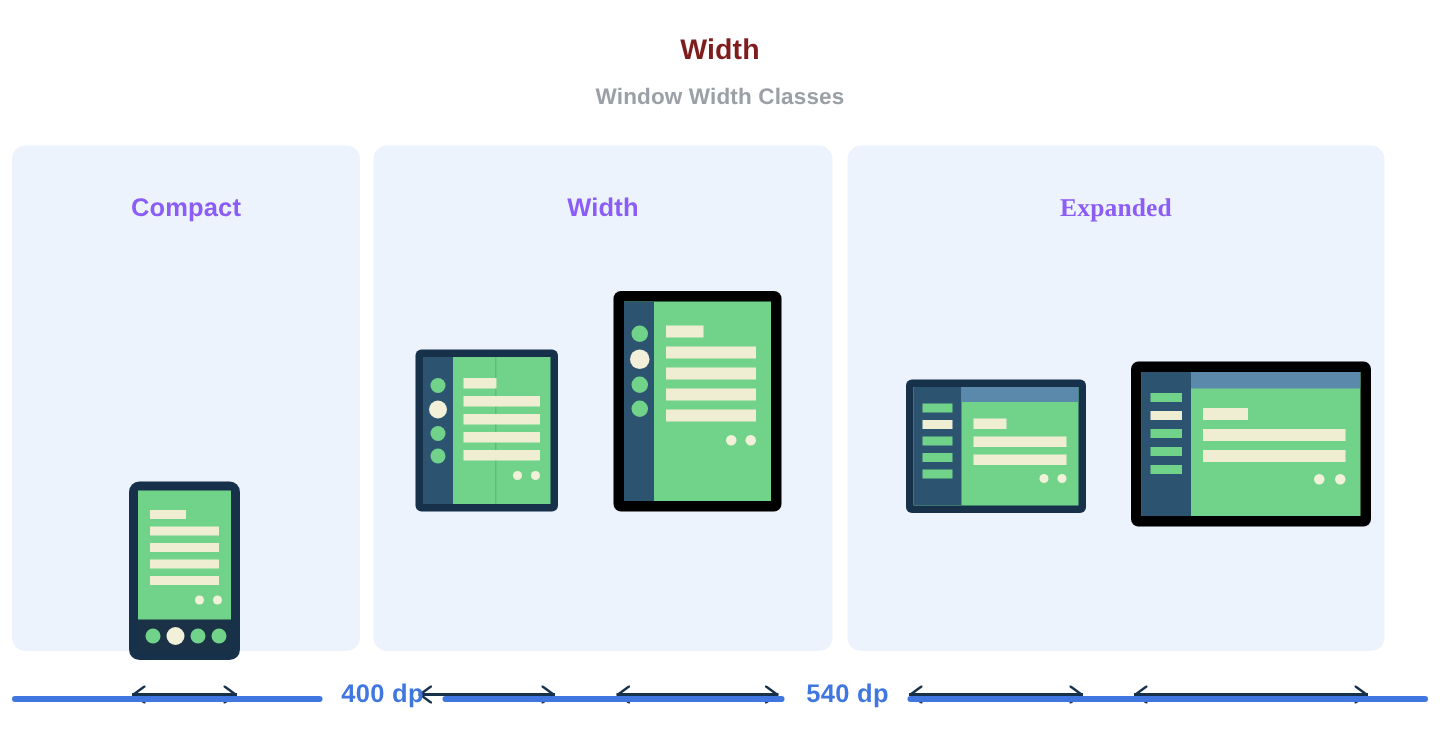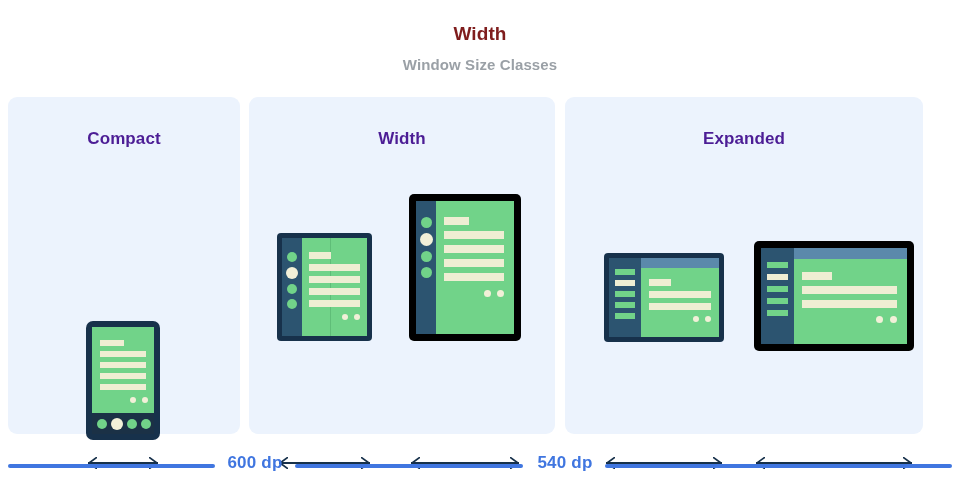--- a/index.html
+++ b/index.html
@@ -20,25 +20,25 @@
     font-size:15px;font-weight:bold;color:#9aa0a6;letter-spacing:.1px;
   }
 
   
   .panel{
     position:absolute;top:97px;height:337px;
     background:#ecf3fd;border-radius:9px;
   }
   .panel .heading{
     position:absolute;left:0;top:32px;width:100%;text-align:center;
-    font-size:17px;font-weight:bold;color:#4c1d95;letter-spacing:.1px;
+    font-size:17px;font-weight:bold;color:#8b5cf6;letter-spacing:.1px;
   }
   #panel-compact{left:8px;width:232px;}
   #panel-medium{left:249px;width:306px;}
-  #panel-expanded{left:565px;width:358px;}
+  #panel-expanded{left:565px;width:358px;font-family:Liberation Serif, serif;}
 
   
   .device{position:absolute;box-sizing:border-box;}
   .screen{position:absolute;box-sizing:border-box;background:#71d389;overflow:hidden;}
   .rail{position:absolute;top:0;bottom:0;left:0;background:#2c5470;}
   .appbar{position:absolute;top:0;left:0;right:0;background:#5b89ab;}
   .bar{position:absolute;background:#efeed3;}
   .dot{position:absolute;border-radius:50%;background:#71d389;}
   .dot.cream{background:#f2f0d8;}
   .foldline{position:absolute;top:0;bottom:0;width:1px;background:#5fbd78;}
@@ -56,21 +56,21 @@
     position:absolute;top:453px;font-size:17px;font-weight:bold;
     color:#4076e0;text-align:center;letter-spacing:.2px;
   }
 </style>
 </head>
 <body>
 
 <div class="stage">
 
   <div class="title">Width</div>
-  <div class="subtitle">Window Size Classes</div>
+  <div class="subtitle">Window Width Classes</div>
 
   <div class="panel" id="panel-compact">
     <div class="heading">Compact</div>
 
     <div class="device" style="left:78px;top:224px;width:74px;height:119px;background:#17314b;border-radius:7px;">
       <div class="screen" style="left:6px;top:6px;right:6px;bottom:6px;width:62px;height:107px;">
         <div class="bar" style="left:8px;top:13px;width:24px;height:6px;"></div>
         <div class="bar" style="left:8px;top:24px;width:46px;height:6px;"></div>
         <div class="bar" style="left:8px;top:35px;width:46px;height:6px;"></div>
         <div class="bar" style="left:8px;top:46px;width:46px;height:6px;"></div>
@@ -232,18 +232,18 @@
       </div>
       <div class="head" style="right:0;">
         <svg width="9" height="12" viewBox="0 0 9 12">
             <path d="M0.5 0.5 L8 6 L0.5 11.5" fill="none" stroke="#17314b" stroke-width="1.6" stroke-linecap="round" stroke-linejoin="round"></path>
           </svg>
       </div>
     </div>
   </div>
 
   <div class="measure-line" style="left:8px;width:207px;"></div>
-  <div class="measure-label" style="left:215px;width:80px;">600 dp</div>
+  <div class="measure-label" style="left:215px;width:80px;">400 dp</div>
   <div class="measure-line" style="left:295px;width:228px;"></div>
   <div class="measure-label" style="left:525px;width:80px;">540 dp</div>
   <div class="measure-line" style="left:605px;width:347px;"></div>
 
 </div>
 
 </body></html>

